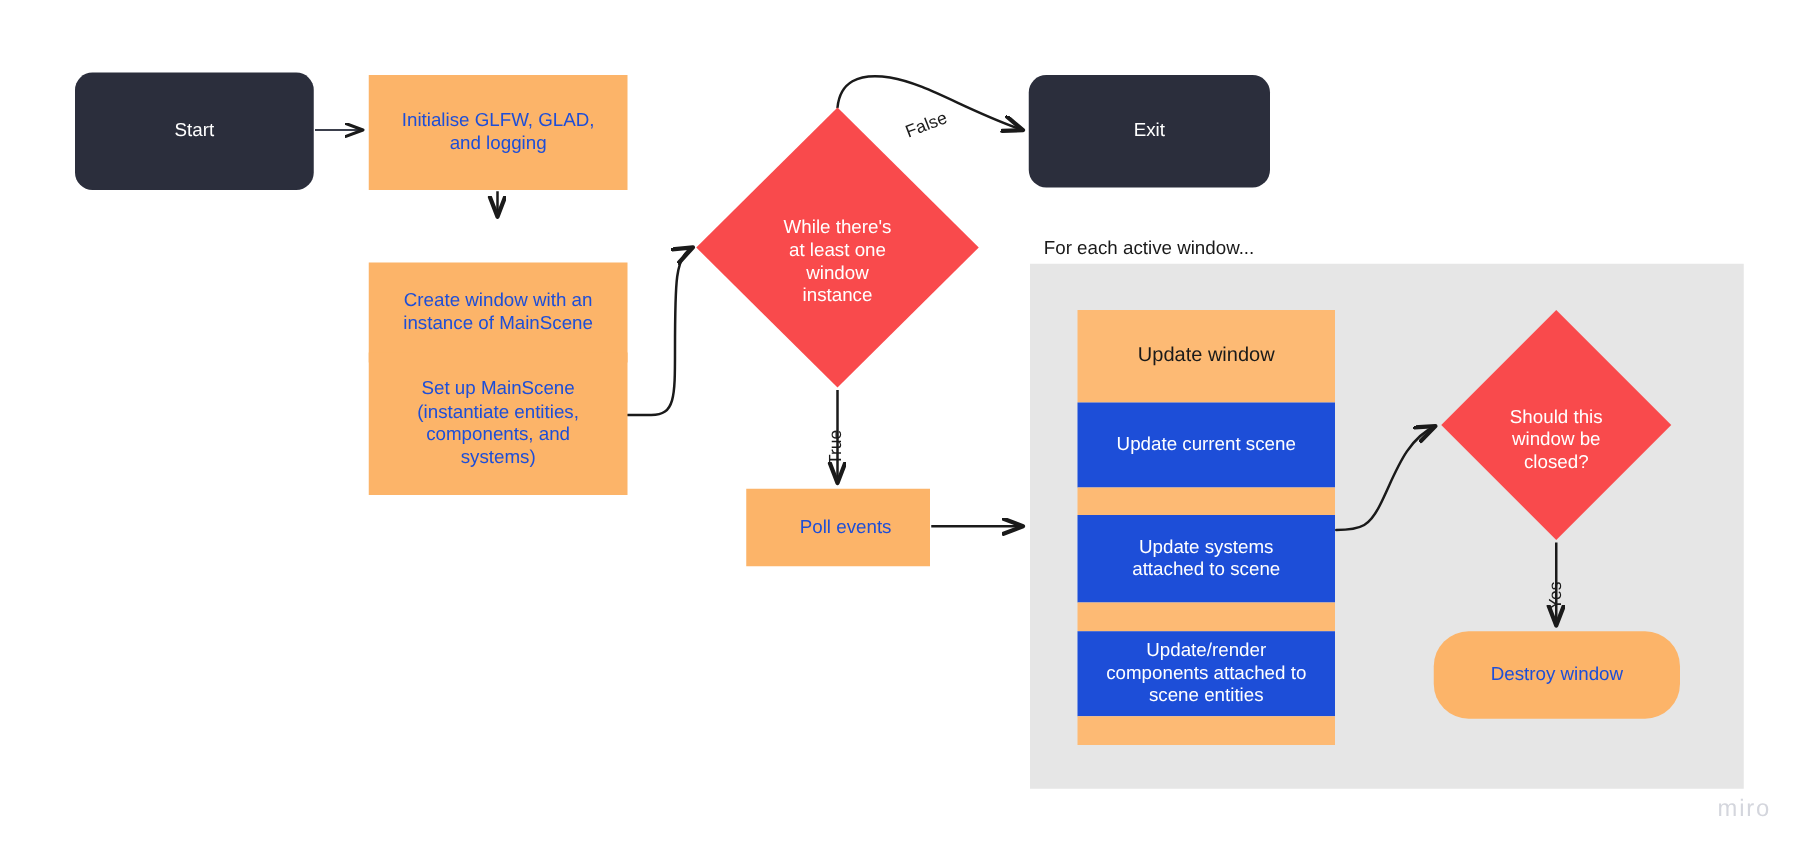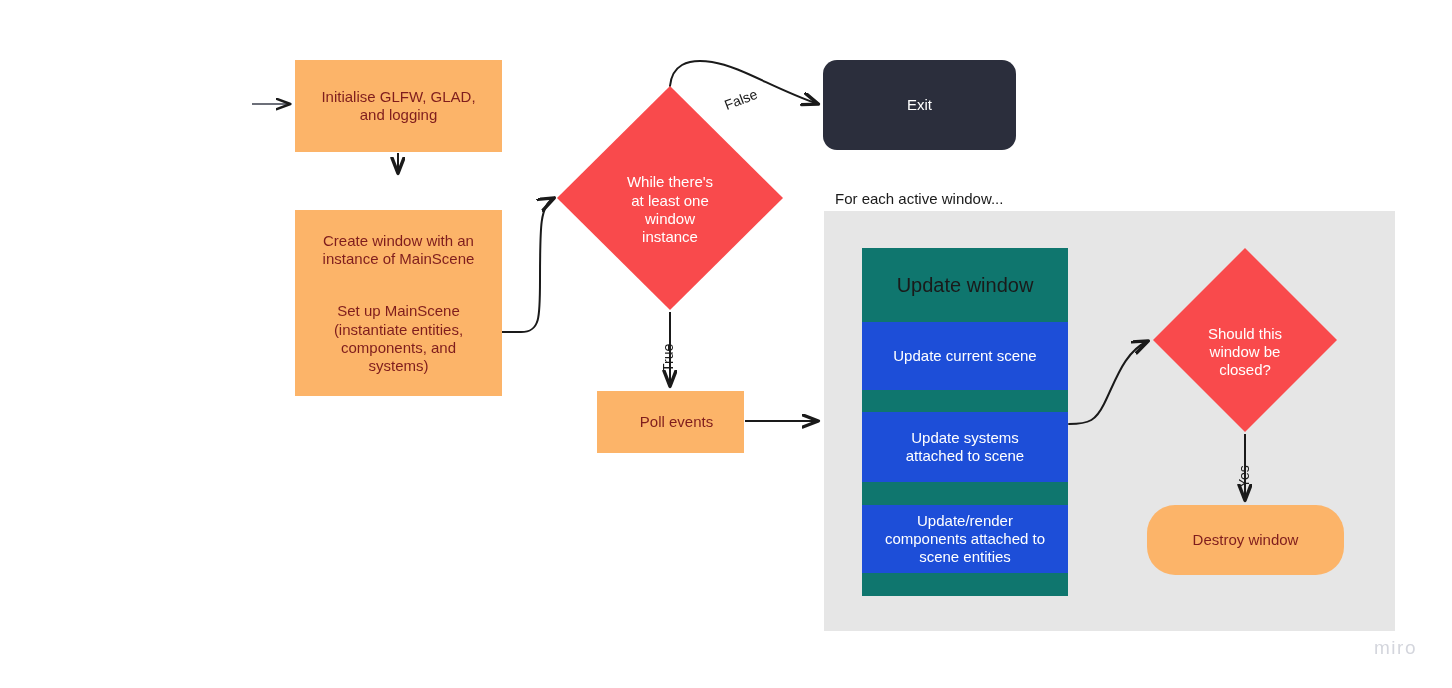--- a/index.html
+++ b/index.html
@@ -28,27 +28,27 @@
     white-space: pre-line;
   }
   .terminator {
     background: #2b2e3c;
     color: #ffffff;
     border-radius: 14px;
     font-size: 15px;
   }
   .process {
     background: #fcb469;
-    color: #7f1d1d;
+    color: #1d4ed8;
     font-size: 15px;
   }
   .seg-orange {
-    background: #0f766e;
+    background: #fdba74;
     color: #1a1a1a;
-    font-size: 20px;
+    font-size: 16px;
   }
   .seg-salmon {
     background: #1d4ed8;
     color: #ffffff;
     font-size: 15px;
   }
   .group-box {
     position: absolute;
     background: #e6e6e6;
   }
@@ -146,20 +146,21 @@
 
     <path d="M1069,424 C1090,424 1096,420 1104,404 C1116,380 1124,352 1148,341" fill="none" stroke="#1a1a1a" stroke-width="2" stroke-linecap="round" marker-end="url(#ah2)"></path>
 
     <path d="M1245,434 L1245,500" fill="none" stroke="#1a1a1a" stroke-width="2" marker-end="url(#ah2)"></path>
   </svg>
 
   <div class="edge-label rot-false" style="left:722px; top:98px;">False</div>
   <div class="edge-label rot-ccw" style="left:660px; top:372px;">True</div>
   <div class="edge-label rot-ccw" style="left:1236px; top:488px;">Yes</div>
 
+  <div class="node terminator" style="left:60px; top:58px; width:191px; height:94px;">Start</div>
 
   <div class="node process" style="left:295px; top:60px; width:207px; height:92px;">Initialise GLFW, GLAD,
 and logging</div>
 
   <div class="node process" style="left:295px; top:178px; width:207px; height:80px;margin-top:32px;">Create window with an
 instance of MainScene</div>
 
   <div class="node process" style="left:295px; top:282px; width:207px; height:114px;">Set up MainScene
 (instantiate entities,
 components, and

